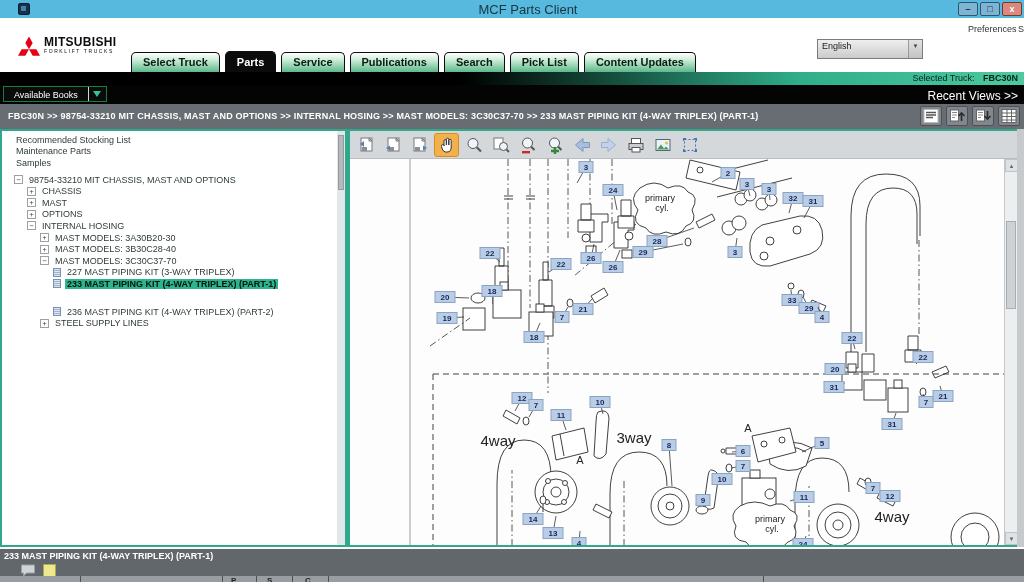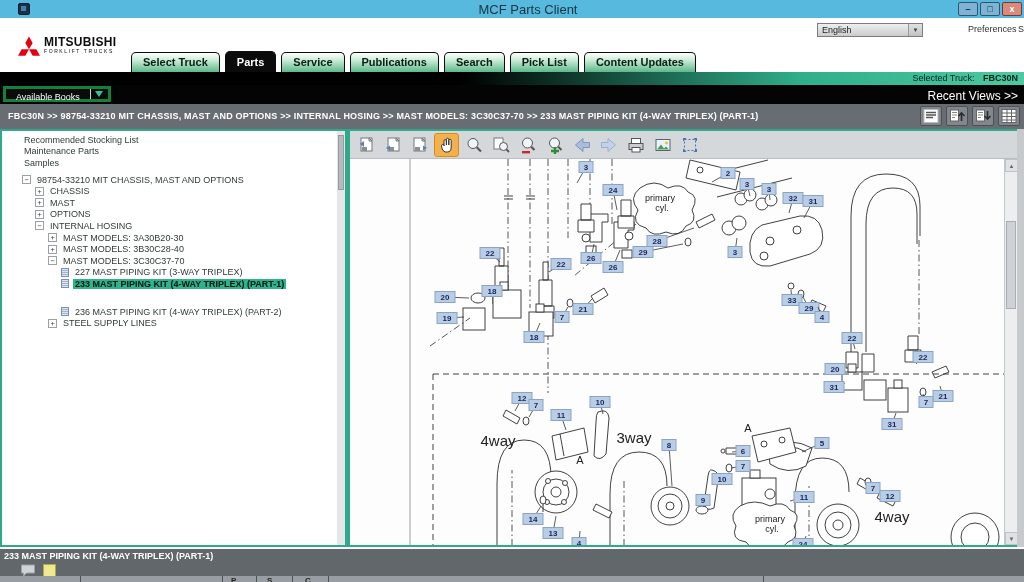--- a/index.html
+++ b/index.html
@@ -18,56 +18,56 @@
   .winbtn{width:20px;height:14px;border:1px solid #2e566f;border-radius:2px;background:#7fb3d4;
        font-size:9px;line-height:12px;text-align:center;color:#10293a;font-weight:bold;}
   .winbtn.close{background:#d88b7c;border-color:#7e352b;color:#fff;}
 
   
   .header{position:absolute;left:0;top:18px;width:1024px;height:54px;background:#fff;}
   .logo{position:absolute;left:18px;top:18px;display:flex;align-items:flex-start;}
   .logo-mark{width:22px;height:23px;margin-right:4px;}
   .logo-text1{font-weight:bold;font-size:12px;letter-spacing:.3px;color:#0d0d0d;line-height:12px;}
   .logo-text2{font-size:5px;letter-spacing:1.6px;color:#0d0d0d;line-height:6px;}
-  .lang-wrap{position:absolute;left:817px;top:5px;width:106px;height:14px;display:flex;
+  .lang-wrap{position:absolute;left:817px;top:21px;width:106px;height:20px;display:flex;
        border:1px solid #7c7c7c;background:linear-gradient(#efefef,#cbcbcb);}
   .lang-val{flex:1;font-size:9px;padding:1px 0 0 4px;color:#222;}
   .lang-arrow{width:14px;border-left:1px solid #9a9a9a;background:linear-gradient(#e2e2e2,#c2c2c2);
        text-align:center;font-size:6px;line-height:13px;color:#444;}
   .hdr-link{position:absolute;top:6px;font-size:9px;color:#333;margin-left:32px;}
   #link-preferences{left:936px;} #link-support{left:986px;}
 
   
   .tabs{position:absolute;left:131px;bottom:0;display:flex;align-items:flex-end;}
   .tab{height:20px;line-height:19px;padding:0 11px;margin-right:5px;font-size:11px;font-weight:bold;
        color:#0b1d14;background:linear-gradient(#ffffff,#cfeeda 35%,#7cc79f 82%,#5eb88d);
        border:1px solid #0d0d0d;border-bottom:none;border-radius:5px 5px 0 0;white-space:nowrap;}
   .tab.active{background:#0b0b0b;color:#fff;height:21px;line-height:20px;}
 
   
   .truckbar{position:absolute;left:0;top:72px;width:1024px;height:13px;
        background:linear-gradient(to right,#000 0%,#000 45%,#2fae89 78%,#4ec9a1 100%);
        font-size:9px;color:#07231a;text-align:right;padding:1px 6px 0 0;}
   .truckbar .tv{font-weight:bold;margin-left:6px;}
   .booksbar{position:absolute;left:0;top:85px;width:1024px;height:19px;background:#040404;}
-  .books-btn{position:absolute;left:3px;top:1px;height:16px;display:flex;border:3px solid #15803d;background:#0b0b0b;}
+  .books-btn{position:absolute;left:3px;top:1px;height:16px;display:flex;border:1px solid #15803d;background:#0b0b0b;}
   .books-label{font-size:9px;color:#fff;padding:3px 10px 0 10px;}
   .books-arrow{width:18px;border-left:1px solid #cfd8d3;display:flex;align-items:center;justify-content:center;}
   .tri-down{width:0;height:0;border-left:4px solid transparent;border-right:4px solid transparent;border-top:6px solid #34c29a;}
   .recent{position:absolute;right:6px;top:4px;font-size:12px;color:#fff;}
   .crumbbar{position:absolute;left:0;top:104px;width:1024px;height:25px;background:#686d73;}
   .crumb{position:absolute;left:8px;top:7px;font-size:9px;font-weight:bold;color:#fff;letter-spacing:.2px;}
   .crumb-icons{position:absolute;right:4px;top:2px;display:flex;gap:4px;}
   .cibtn{width:22px;height:20px;background:#81878d;border:1px solid #4d5156;border-radius:2px;
        display:flex;align-items:center;justify-content:center;}
 
   
   .main{position:absolute;left:0;top:129px;width:1024px;height:418px;background:#2fa98c;}
   .treepanel{position:absolute;left:2px;top:2px;width:343px;height:414px;background:#fff;overflow:hidden;}
-  .tree{padding:3px 0 0 20px;}
+  .tree{padding:3px 0 0 12px;}
   .trow{display:flex;align-items:center;height:11.6px;font-size:9px;color:#2f3b35;white-space:nowrap;}
   .trow .lbl{padding:0 2px;}
   .trow.sel .lbl{background:#2db48e;color:#03130c;font-weight:bold;}
   .exp{width:9px;height:9px;min-width:9px;border:1px solid #9aa0a6;background:#fff;color:#444;
        font:7px/8px "DejaVu Sans Mono",monospace;text-align:center;margin-right:4px;}
   .leaf-ico{width:8px;height:9px;min-width:8px;border:1px solid #7b90ad;margin-right:4px;
        background:repeating-linear-gradient(#dce6f2 0 1px,#9fb4cf 1px 2px);}
   .tree-gap{height:5px;}
   .tree-scroll{position:absolute;right:0;top:0;width:8px;height:414px;background:#e4e7ea;}
   .tree-scroll .thumb{position:absolute;left:1px;top:4px;width:6px;height:55px;background:#b4bac0;border:1px solid #999;}

